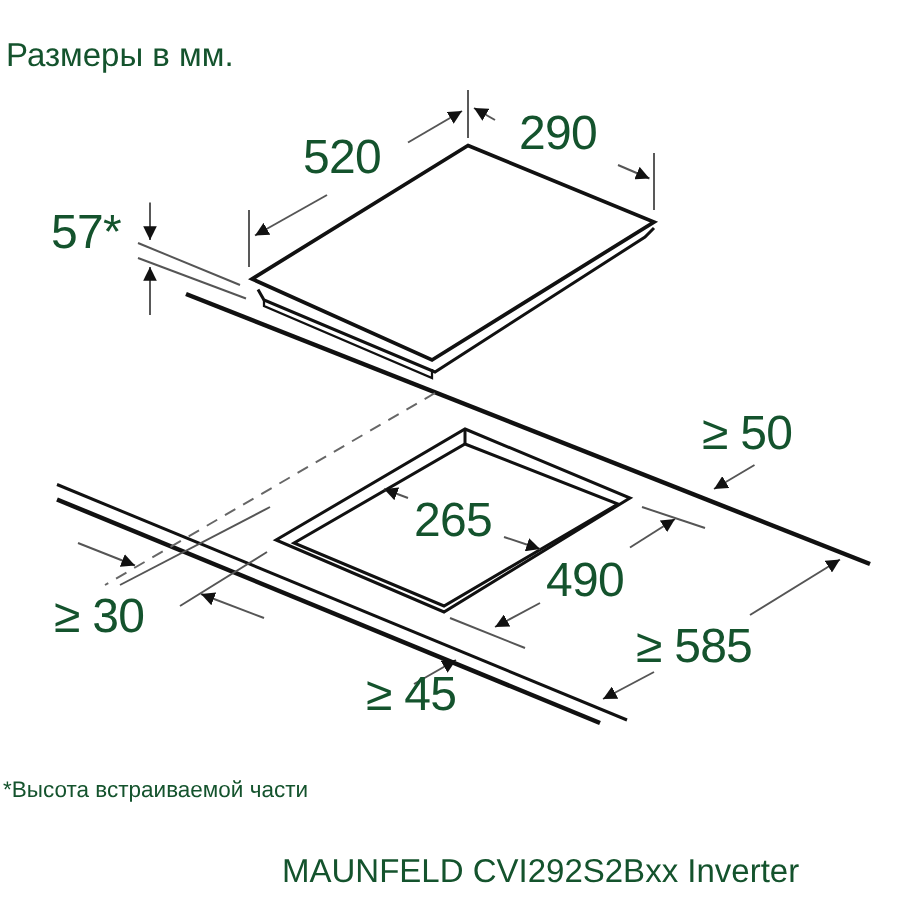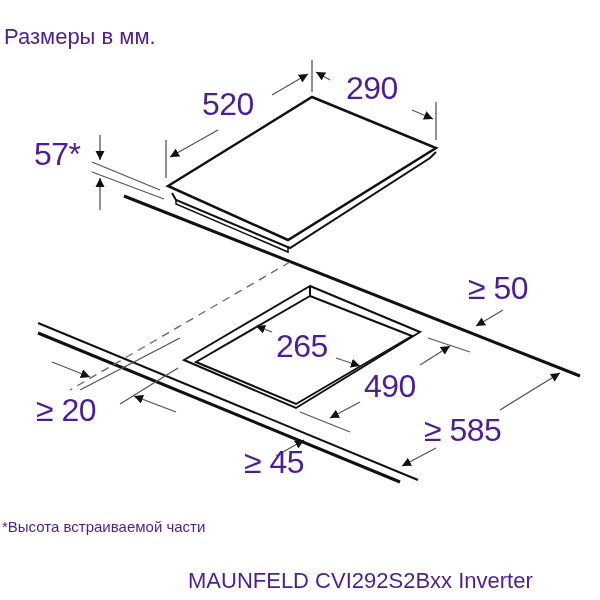--- a/index.html
+++ b/index.html
@@ -1,18 +1,18 @@
 <!DOCTYPE html>
 <html><head>
 <meta charset="utf-8">
 <style>
   html, body { margin:0; padding:0; background:#ffffff; }
   body { width:600px; height:600px; position:relative; overflow:hidden;
          font-family:"Liberation Sans", sans-serif; color:#111; }
-  .txt { position:absolute; white-space:nowrap; color:#4c1d95; }
+  .txt { position:absolute; white-space:nowrap; color:#14532d; }
   #title { left:4px; top:24px; font-size:22px; }
   .dim { font-size:32px; letter-spacing:-0.5px; }
   #note { left:2px; top:518px; font-size:15px; }
   #model { left:188px; top:568px; font-size:22px; }
   svg { position:absolute; left:0; top:0; }
 </style>
 </head>
 <body>
 
 <svg width="600" height="600" viewBox="0 0 600 600">
@@ -80,18 +80,18 @@
 </svg>
 
 <div class="txt" id="title">Размеры в мм.</div>
 
 <div class="txt dim" style="left:202px;top:86px;">520</div>
 <div class="txt dim" style="left:346px;top:70px;">290</div>
 <div class="txt dim" style="left:34px;top:136px;text-align:right;">57*</div>
 <div class="txt dim" style="left:276px;top:328px;">265</div>
 <div class="txt dim" style="left:364px;top:368px;">490</div>
 <div class="txt dim" style="left:468px;top:270px;">≥ 50</div>
-<div class="txt dim" style="left:36px;top:392px;">≥ 20</div>
+<div class="txt dim" style="left:36px;top:392px;">≥ 30</div>
 <div class="txt dim" style="left:196px;top:444px;margin-left:48px;">≥ 45</div>
 <div class="txt dim" style="left:424px;top:412px;">≥ 585</div>
 
 <div class="txt" id="note">*Высота встраиваемой части</div>
 <div class="txt" id="model">MAUNFELD CVI292S2Bxx Inverter</div>
 
 </body></html>

